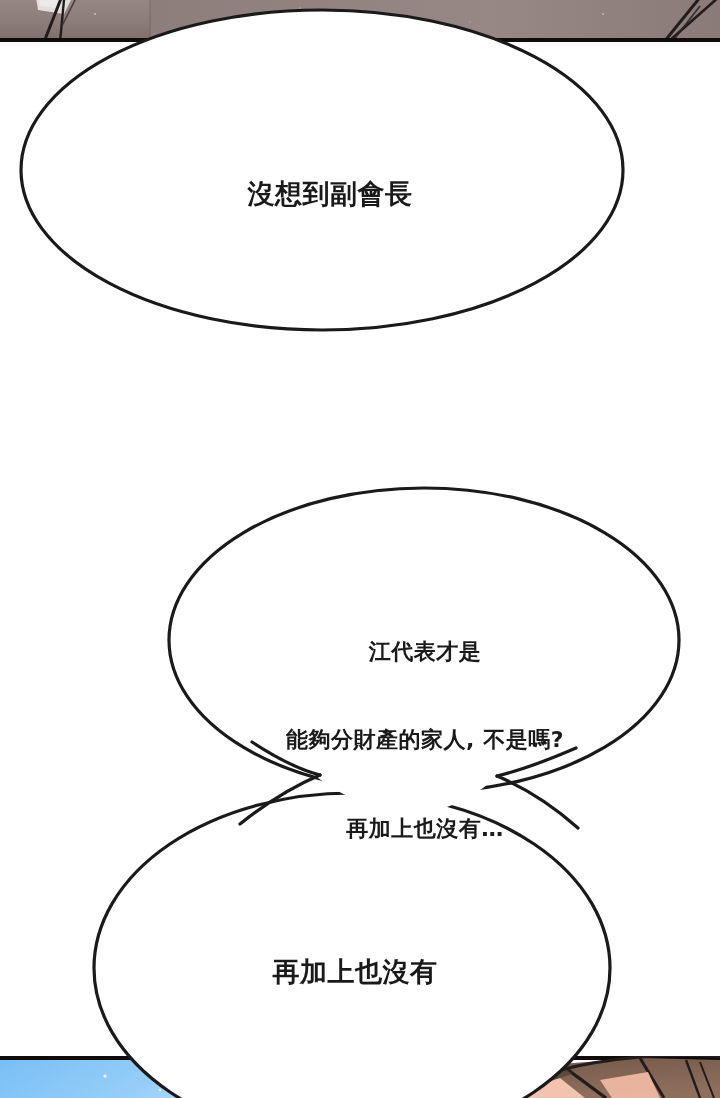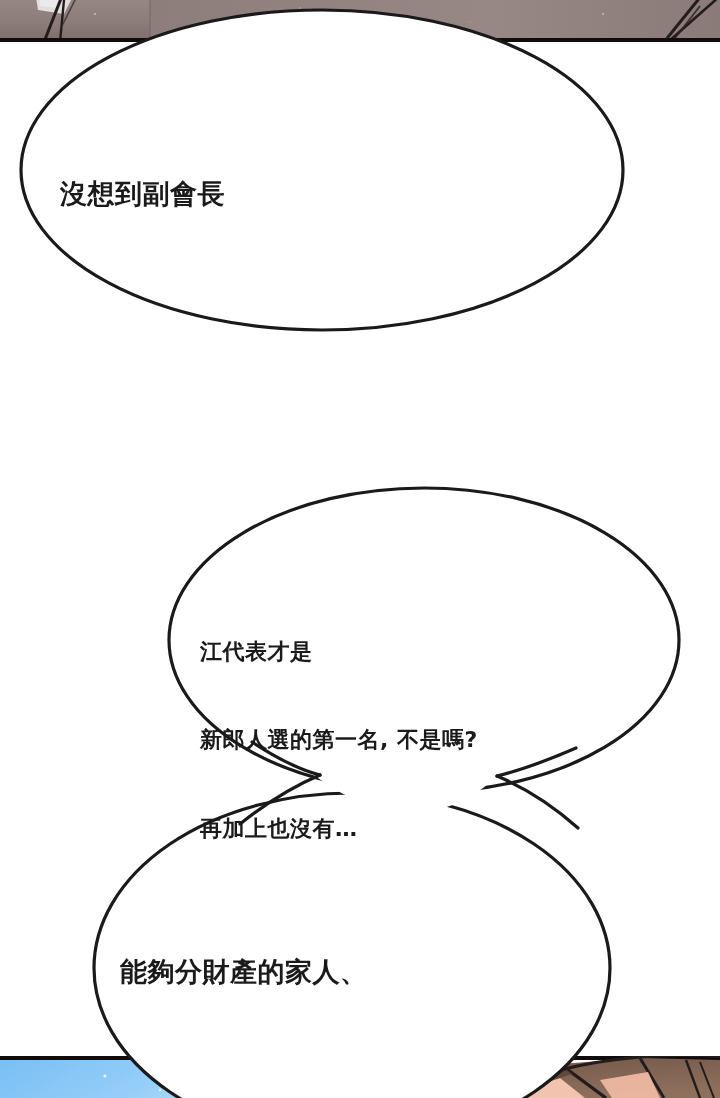--- a/index.html
+++ b/index.html
@@ -35,20 +35,21 @@
     position: absolute;
     left: 0;
     top: 0;
     width: 720px;
     height: 1098px;
   }
 
   
   .bubble-text {
     position: absolute;
+    text-align: center;
     color: #1a1a1a;
     font-family: "DejaVu Sans", "Liberation Sans", sans-serif;
     font-weight: 600;
     letter-spacing: 0.5px;
     line-height: 1.34;
     white-space: pre;
     user-select: none;
   }
 
   #bubble1-text {
@@ -177,22 +178,22 @@
     <path d="M 576,748 Q 530,768 497,776" stroke="#1a1a1a" stroke-width="3.2" fill="none" stroke-linecap="round"></path>
     <path d="M 497,776 Q 540,794 578,828" stroke="#1a1a1a" stroke-width="3.2" fill="none" stroke-linecap="round"></path>
   </svg>
 
   <div class="bubble-text" id="bubble1-text">
     <span class="line">沒想到副會長</span>
   </div>
 
   <div class="bubble-text" id="bubble2-text">
     <span class="line">江代表才是</span>
-    <span class="line">新郎人選的第一名, 不是嗎?</span>
+    <span class="line">能夠分財產的家人, 不是嗎?</span>
     <span class="line">再加上也沒有…</span>
   </div>
 
   <div class="bubble-text" id="bubble3-text">
-    <span class="line">能夠分財產的家人、</span>
+    <span class="line">再加上也沒有</span>
     
   </div>
 
 </div>
 
 </body></html>

